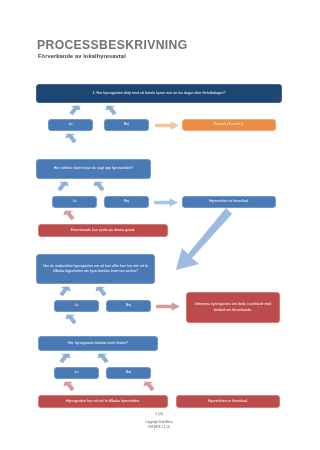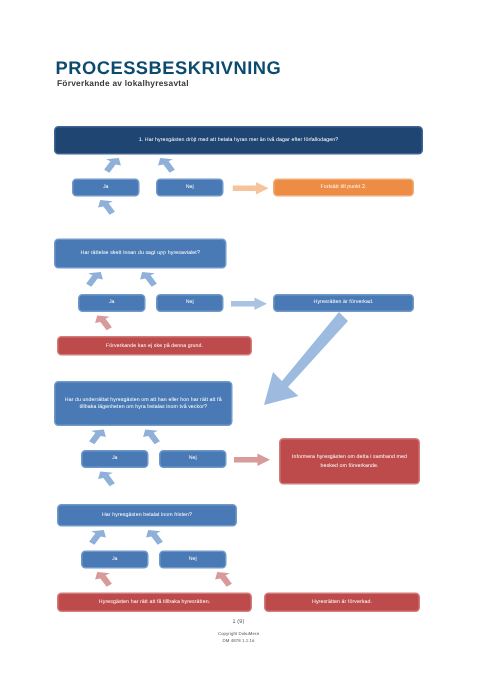--- a/index.html
+++ b/index.html
@@ -8,21 +8,21 @@
     background:#ffffff;
     font-family:"Liberation Sans", sans-serif;
     overflow:hidden;
   }
   #page{position:relative;width:318px;height:450px;background:#fff;}
 
   
   .doc-title{
     position:absolute;left:37px;top:38px;
     font-size:12.2px;font-weight:600;letter-spacing:.35px;
-    color:#0c4a6e;white-space:nowrap;
+    color:#737373;white-space:nowrap;
   }
   .doc-sub{
     position:absolute;left:38px;top:53px;
     font-size:5.6px;font-weight:700;letter-spacing:.15px;
     color:#3b3b3b;white-space:nowrap;
   }
 
   
   .box{
     position:absolute;box-sizing:border-box;

